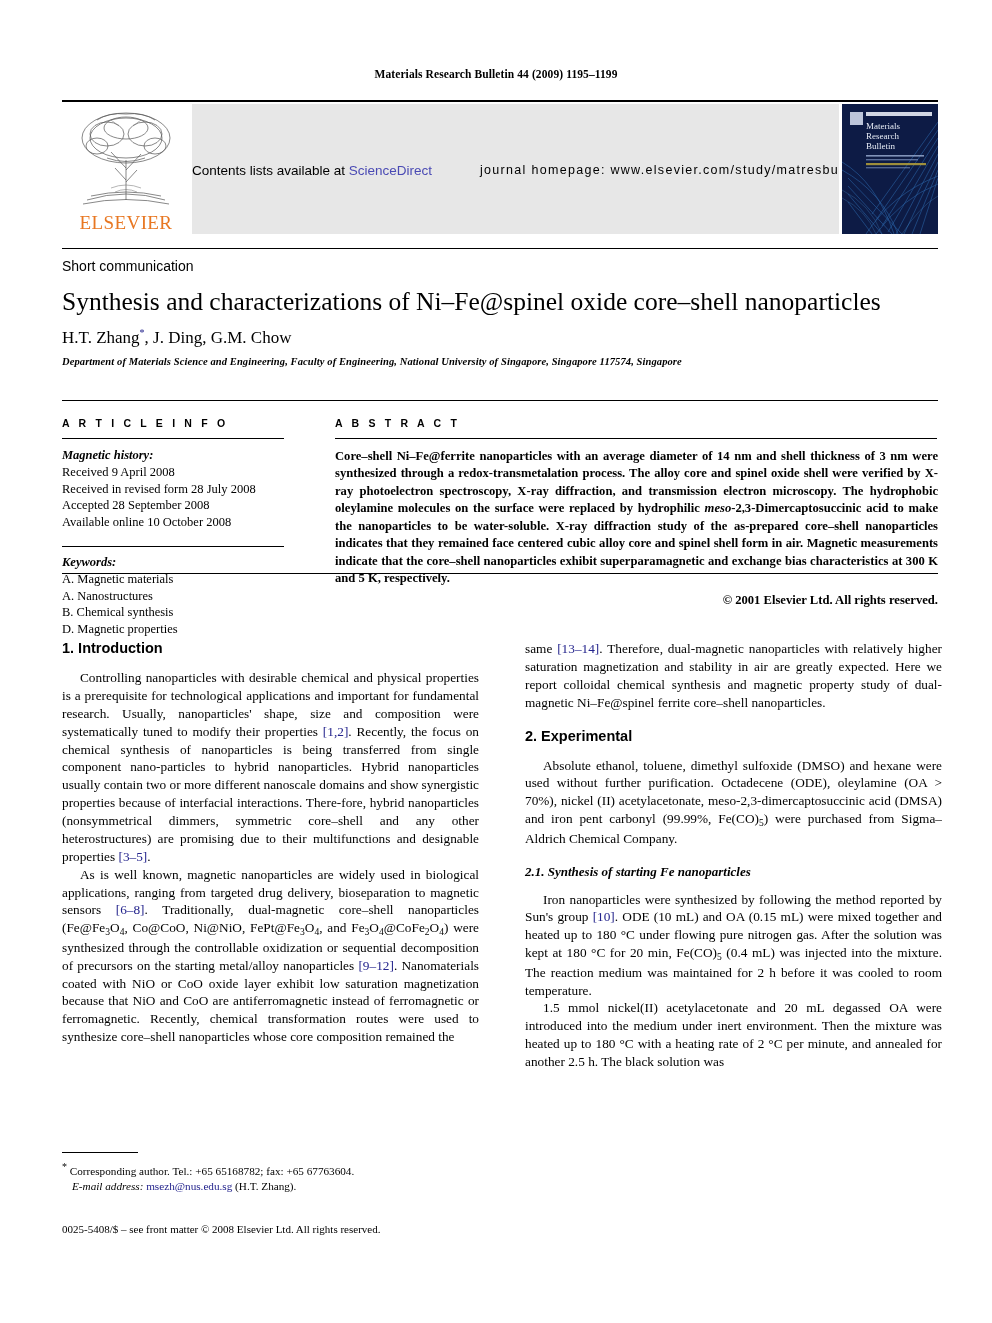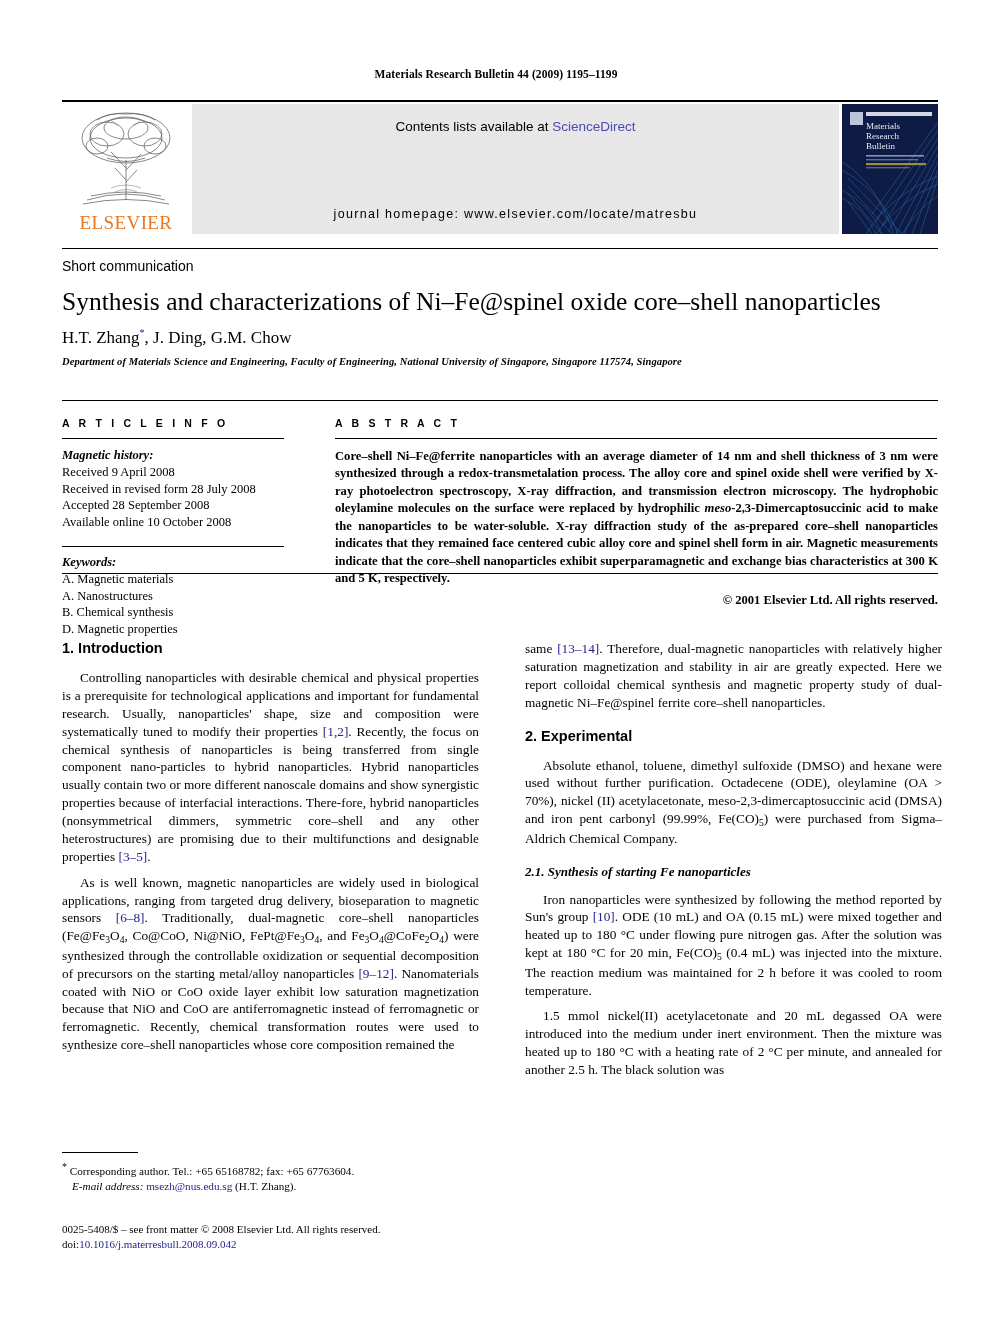--- a/index.html
+++ b/index.html
@@ -72,21 +72,21 @@
     color: #E87722;
     font-weight: normal;
     line-height: 1;
     margin-top: 1px;
   }
   .banner {
     flex: 1 1 auto;
     background: #e7e7e7;
     position: relative;
     display: flex;
-    flex-direction: column;
+    flex-direction: row;
     align-items: center;
     justify-content: space-between;
     padding: 15px 0 13px 0;
     box-sizing: border-box;
     margin-left: 2px;
   }
   .contents-line {
     font-family: "Liberation Sans", sans-serif;
     font-size: 13.5px;
     color: #000;
@@ -272,21 +272,21 @@
     margin: 16px 0 11px 0;
   }
   p.para {
     font-family: "Liberation Serif", serif;
     font-size: 13.3px;
     line-height: 1.345;
     text-align: justify;
     margin: 0 0 0 0;
     text-indent: 18px;
   }
-  p.para + p.para { margin-top: 8px; }
+  p.para + p.para { margin-top: 0; }
   .ref { color: #23238c; }
   .sub { font-size: 0.72em; vertical-align: -0.28em; }
 
   
   .footnote {
     position: absolute;
     top: 1160px;
     left: 62px;
     width: 417px;
     font-family: "Liberation Serif", serif;
@@ -355,21 +355,21 @@
             </g>
           </svg>
         </span>
         <span class="elsevier-word">ELSEVIER</span>
       </div>
 
       <div class="banner">
         <div class="contents-line">
           <span>Contents lists available at </span><span class="sd">ScienceDirect</span>
         </div>
-        <div class="homepage">journal homepage: www.elsevier.com/locate/matresbu</div>
+        <div class="homepage">journal homepage: www.elsevier.com/study/matresbu</div>
       </div>
 
       <div class="cover-thumb">
         <svg width="96" height="130" viewBox="0 0 96 130">
           <rect x="0" y="0" width="96" height="130" fill="#0d1b45"></rect>
           <g stroke="#2f6fb5" stroke-width="0.6" fill="none" opacity="0.85">
             <path d="M96 18 L30 110"></path>
               <path d="M96 26 L34 116"></path>
               <path d="M96 34 L40 122"></path>
             <path d="M96 42 L46 128"></path>
@@ -471,18 +471,15 @@
     <div><span class="fn-star">*</span> Corresponding author. Tel.: +65 65168782; fax: +65 67763604.</div>
     <div style="padding-left:10px;">
       <span class="fn-em">E-mail address:</span>
       <span class="mail">msezh@nus.edu.sg</span>
       <span>(H.T. Zhang).</span>
     </div>
   </div>
 
   <div class="footer">
     <div>0025-5408/$ – see front matter © 2008 Elsevier Ltd. All rights reserved.</div>
-    <div>
-      <span>doi:</span><span class="doi-link">10.1016/j.materresbull.2008.09.042</span>
-    </div>
   </div>
 
 </div>
 
 </body></html>

